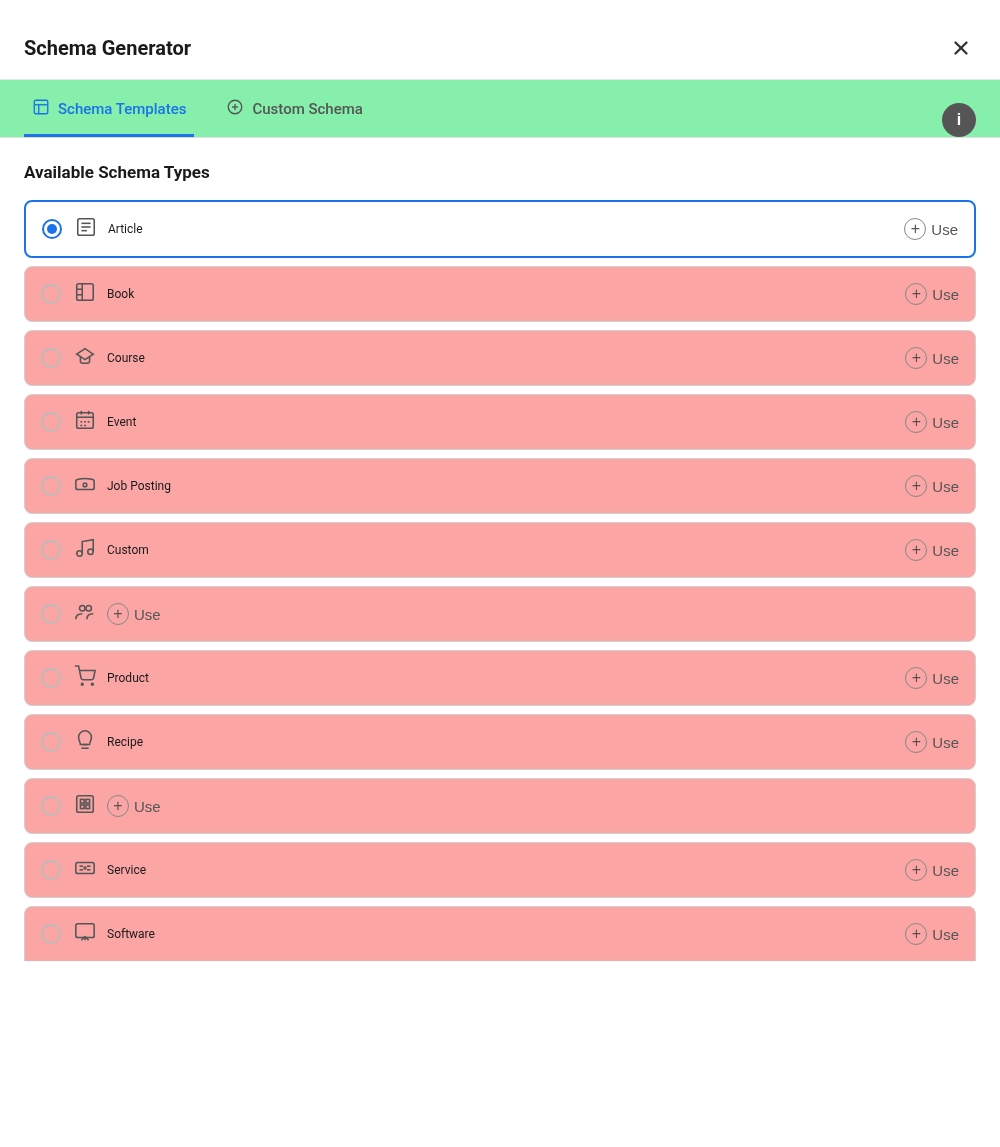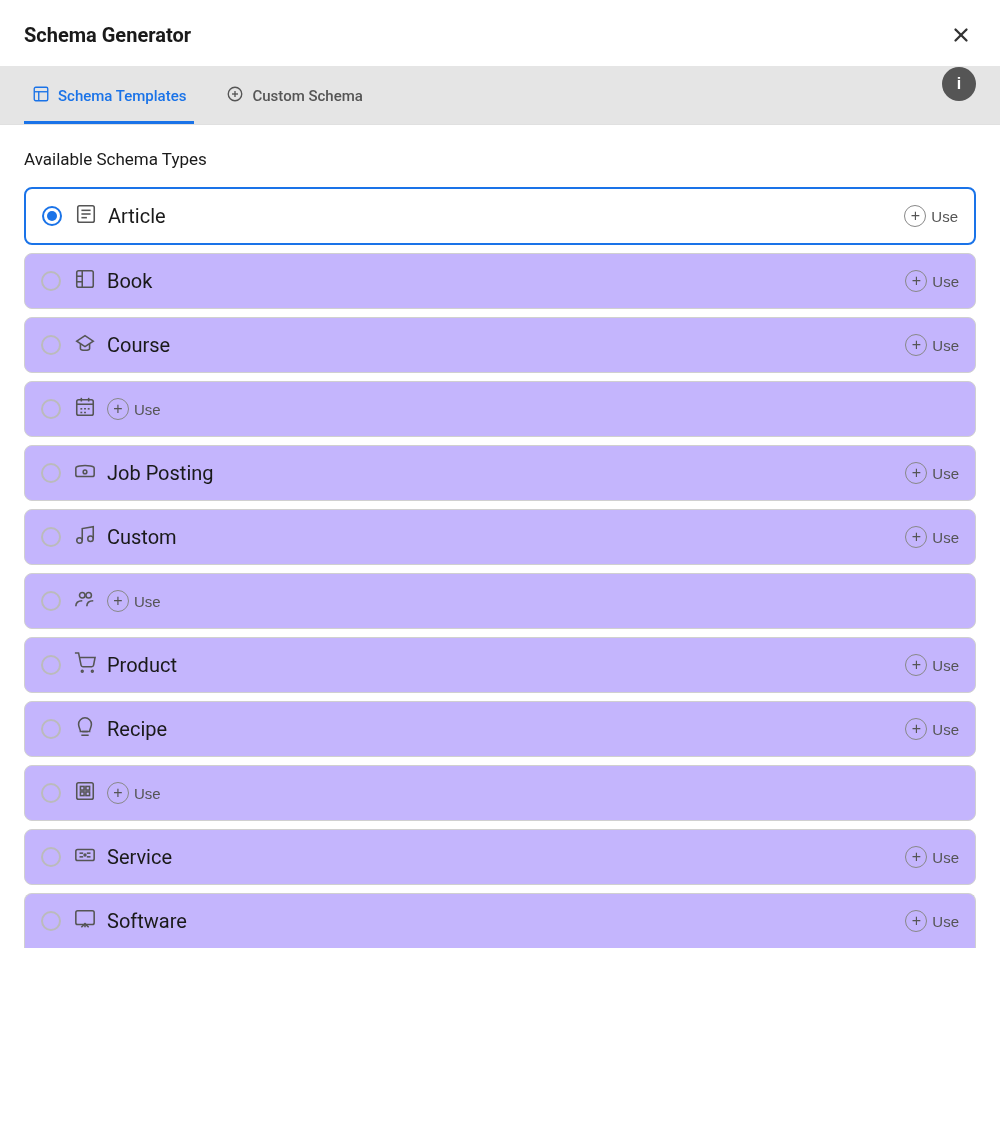--- a/index.html
+++ b/index.html
@@ -15,20 +15,21 @@
       min-height: 1147px;
       color: #1a1a1a;
     }
 
     .header {
       display: flex;
       align-items: center;
       justify-content: space-between;
       padding: 20px 24px 16px 24px;
       border-bottom: 1px solid #e5e5e5;
+      margin-top: 13px;
     }
 
     .header-title {
       font-size: 20px;
       font-weight: 700;
       color: #1a1a1a;
     }
 
     .close-btn {
       background: none;
@@ -38,23 +39,23 @@
       color: #333;
       font-size: 22px;
       line-height: 1;
       display: flex;
       align-items: center;
       justify-content: center;
     }
 
     .tabs-bar {
       display: flex;
-      align-items: flex-start;
+      align-items: flex-end;
       padding: 0 24px;
-      background: #e5e5e5;
+      background: #86efac;
       border-bottom: 1px solid #e0e0e0;
       position: relative;
     }
 
     .tab {
       display: flex;
       align-items: center;
       gap: 8px;
       padding: 18px 8px 14px 8px;
       cursor: pointer;
@@ -89,39 +90,39 @@
       align-items: center;
       justify-content: center;
     }
 
     .content {
       padding: 24px 24px 0 24px;
     }
 
     .section-title {
       font-size: 17px;
-      font-weight: 400;
+      font-weight: 700;
       color: #1a1a1a;
       margin-bottom: 18px;
     }
 
     .schema-list {
       display: flex;
       flex-direction: column;
       gap: 8px;
     }
 
     .schema-item {
       display: flex;
       align-items: center;
       border: 1.5px solid #d0d0d0;
       border-radius: 8px;
       padding: 14px 16px;
       cursor: pointer;
-      background: #c4b5fd;
+      background: #fca5a5;
       transition: border-color 0.15s;
     }
 
     .schema-item.selected {
       border: 2px solid #1a73e8;
       background: #fff;
     }
 
     .radio-btn {
       width: 20px;
@@ -151,21 +152,21 @@
       font-size: 18px;
       color: #555;
       margin-right: 10px;
       width: 24px;
       text-align: center;
       flex-shrink: 0;
     }
 
     .schema-label {
       flex: 1;
-      font-size: 20px;
+      font-size: 12px;
       color: #1a1a1a;
       font-weight: 400;
     }
 
     .use-btn {
       display: flex;
       align-items: center;
       gap: 5px;
       color: #555;
       font-size: 15px;
@@ -295,20 +296,21 @@
           <line x1="3" y1="9" x2="21" y2="9"></line>
           <line x1="8" y1="2" x2="8" y2="6"></line>
           <line x1="16" y1="2" x2="16" y2="6"></line>
           <line x1="7" y1="14" x2="9" y2="14"></line>
           <line x1="11" y1="14" x2="13" y2="14"></line>
           <line x1="15" y1="14" x2="17" y2="14"></line>
           <line x1="7" y1="18" x2="9" y2="18"></line>
           <line x1="11" y1="18" x2="13" y2="18"></line>
         </svg>
       </span>
+      <span class="schema-label">Event</span>
       <button class="use-btn">
         <span class="plus-circle">+</span>
         <span>Use</span>
       </button>
     </div>
 
     <div class="schema-item">
       <div class="radio-btn"></div>
       <span class="schema-icon">
         <svg width="22" height="22" viewBox="0 0 24 24" fill="none" stroke="currentColor" stroke-width="1.7">

